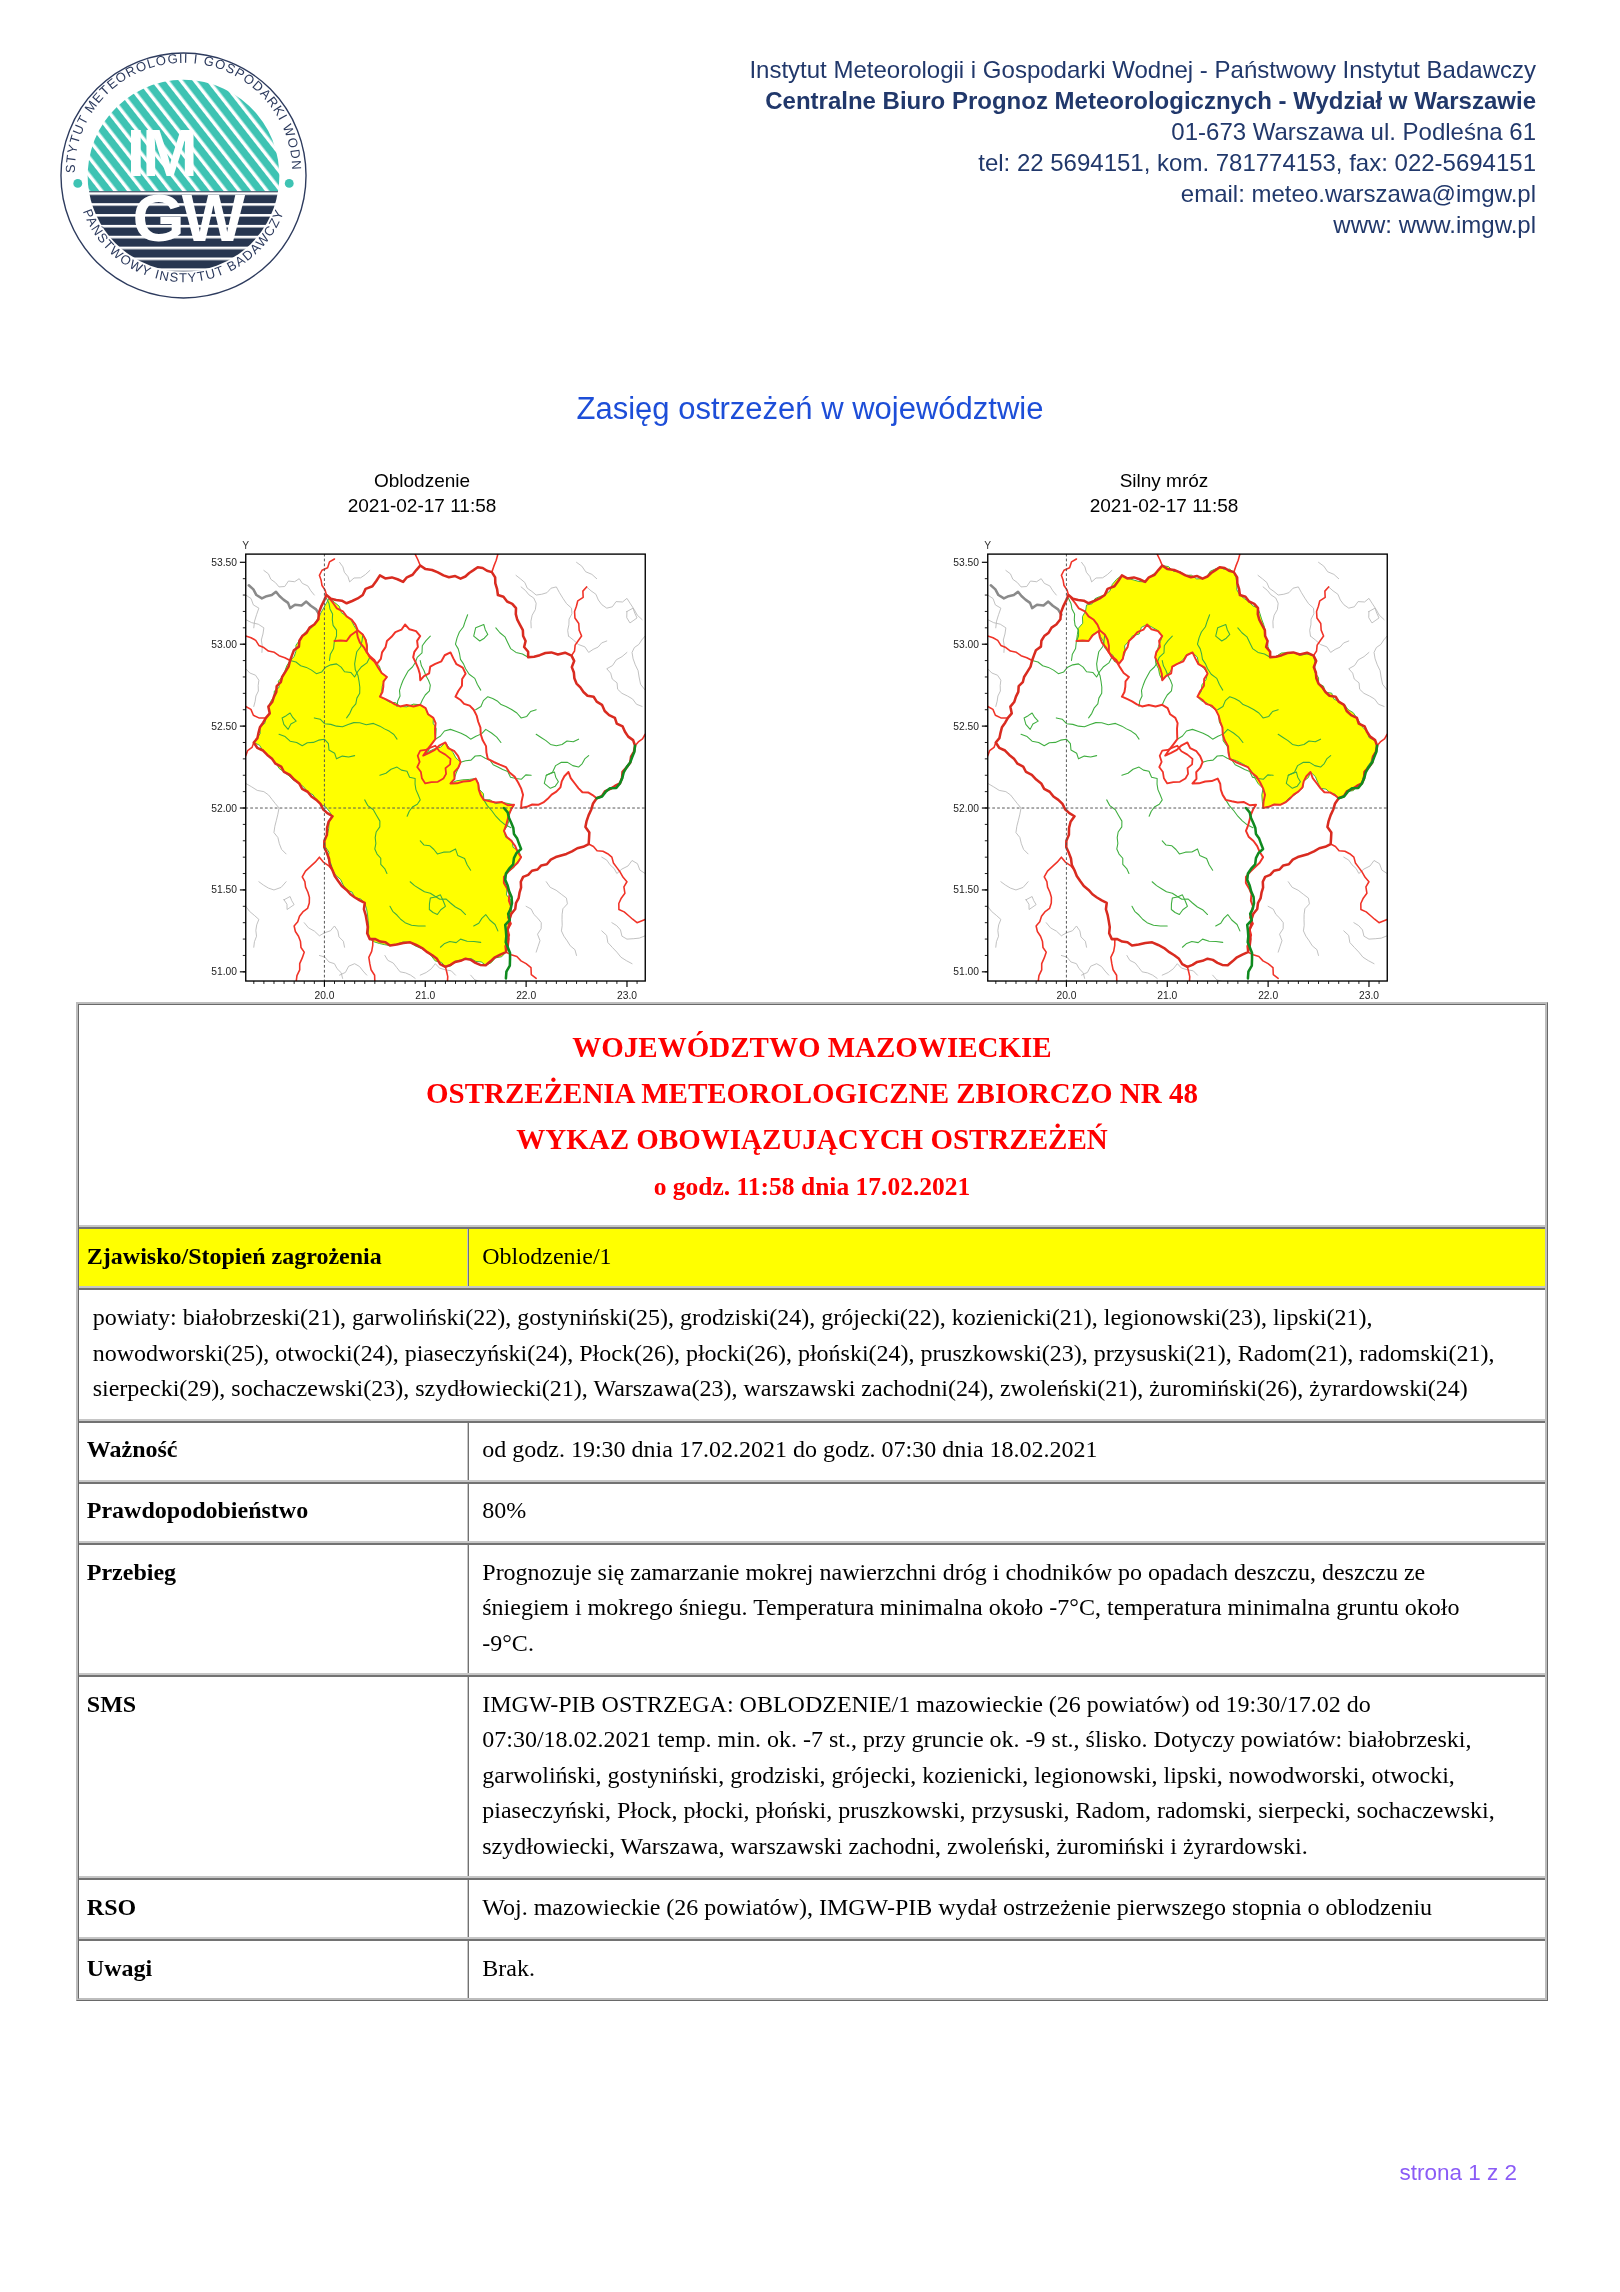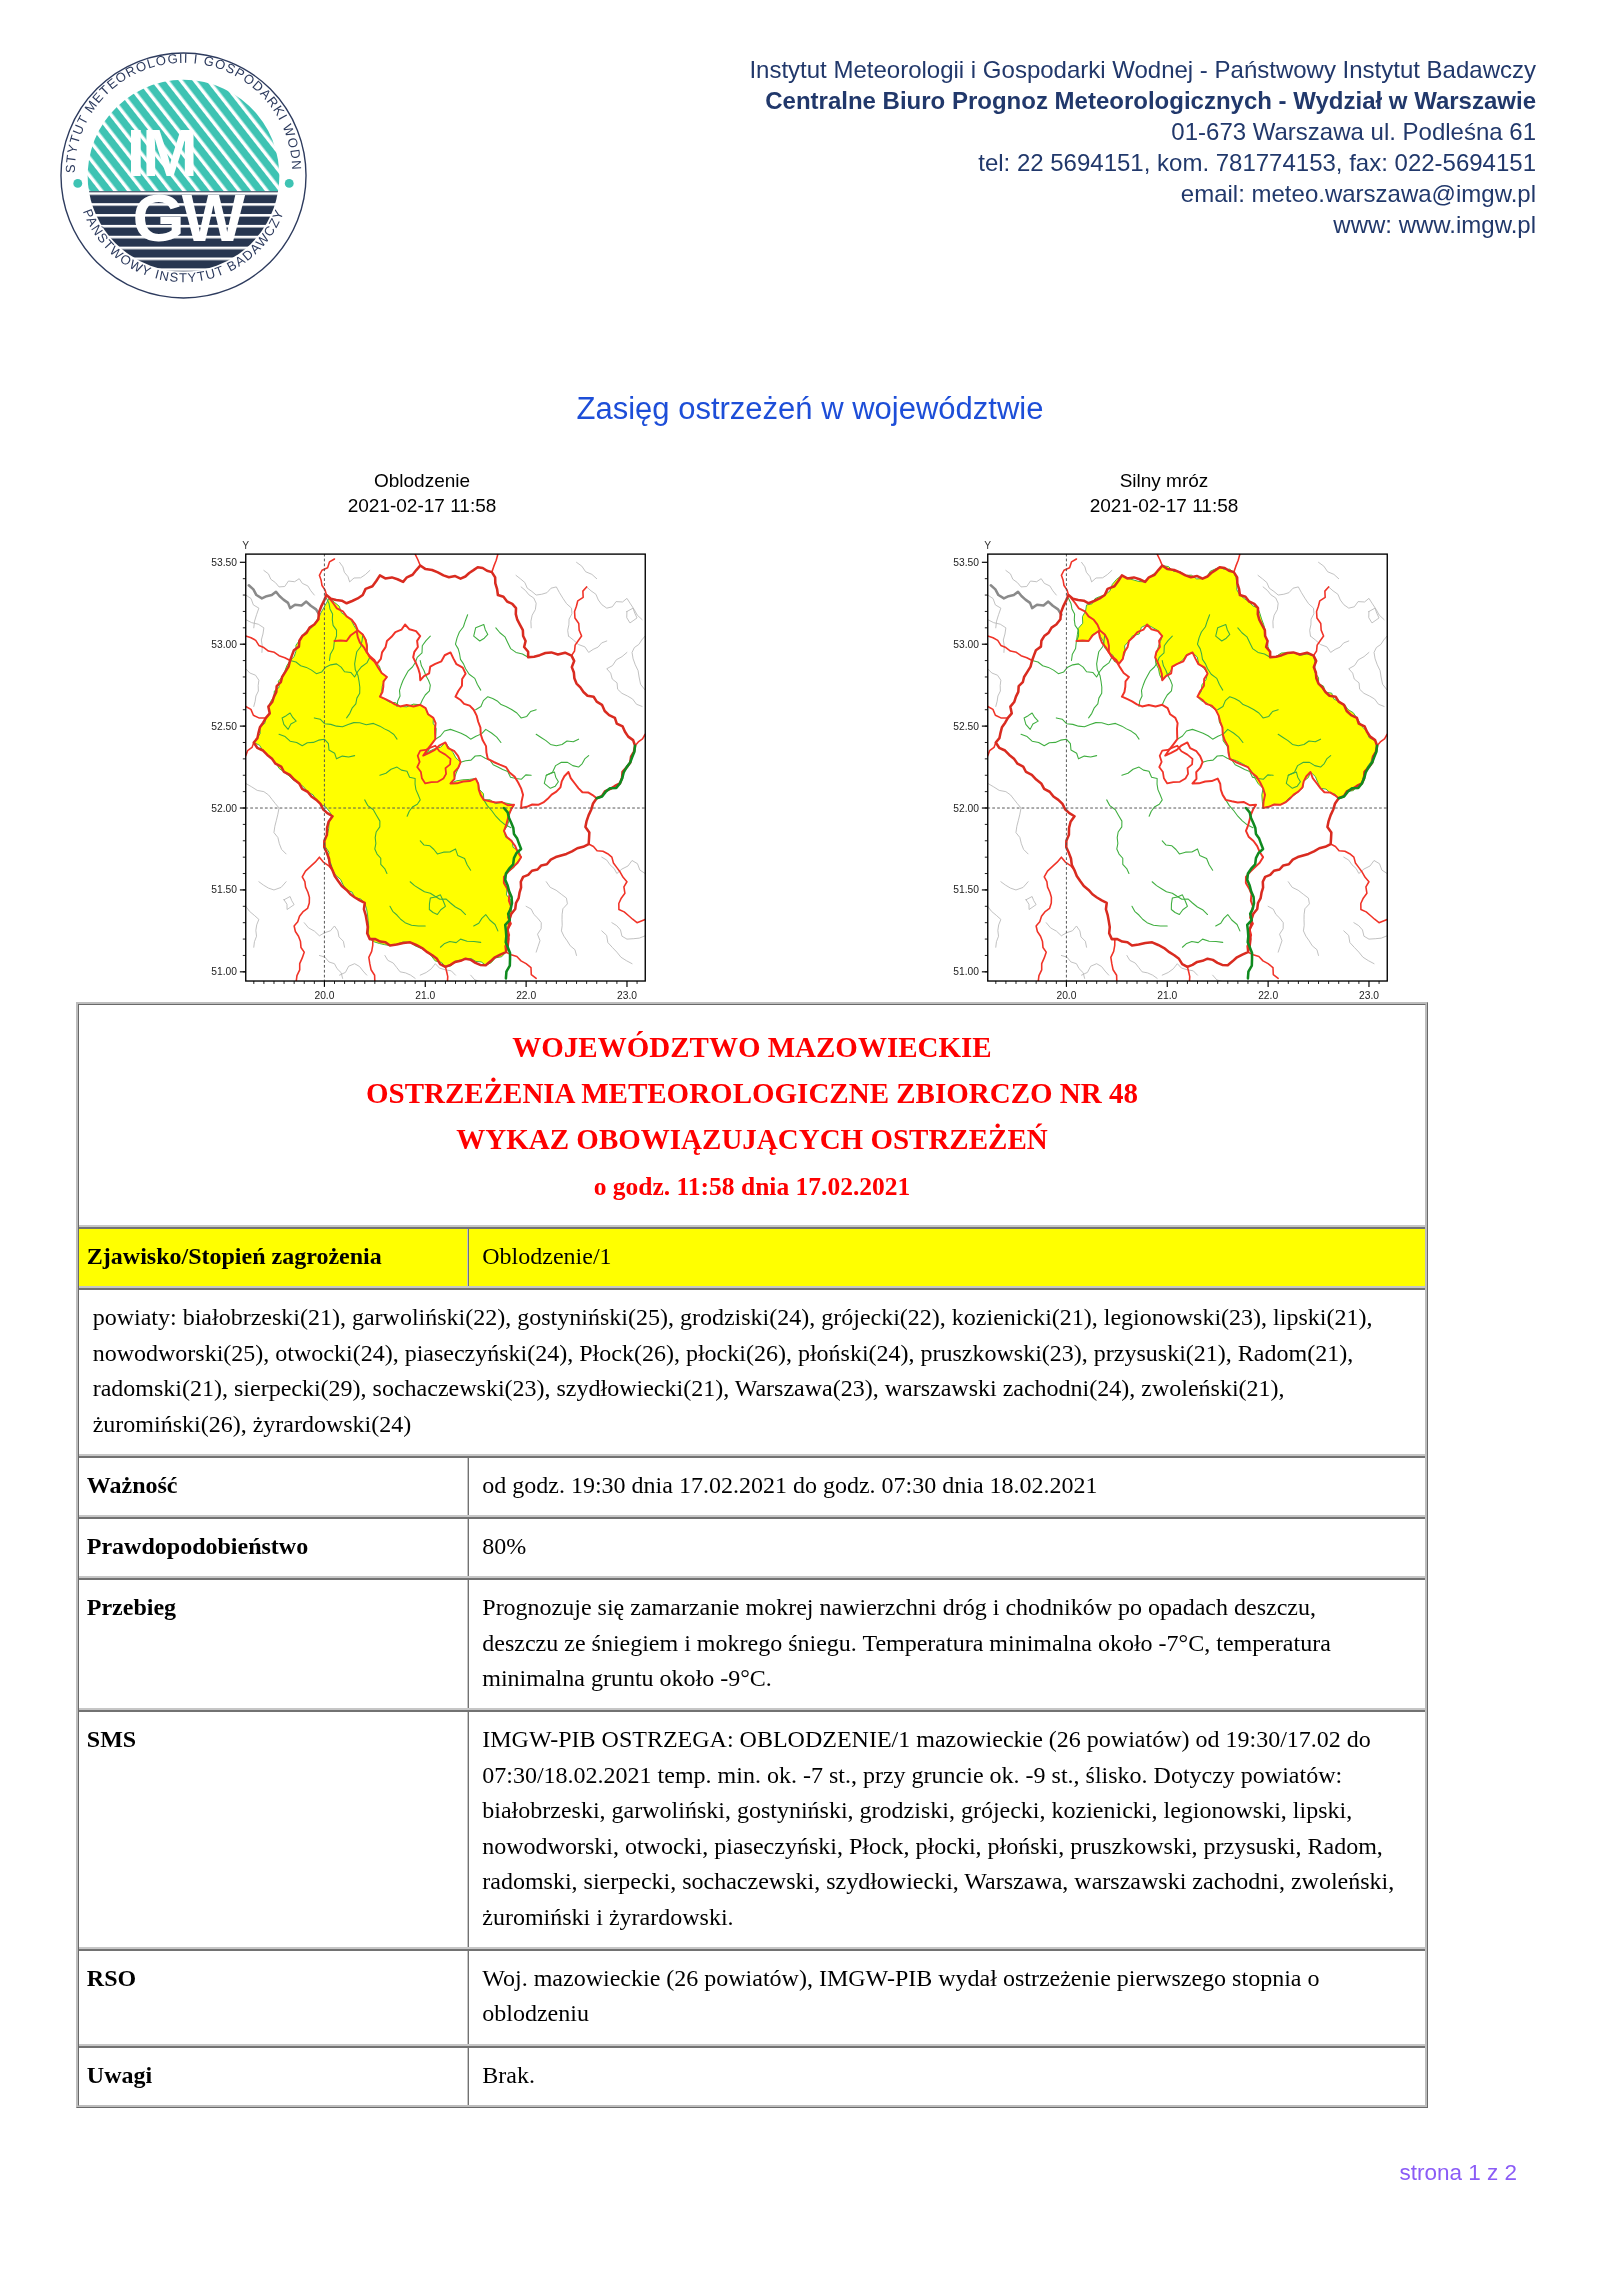--- a/index.html
+++ b/index.html
@@ -17,21 +17,21 @@
                  font-size:31px;color:#1d4ed8;}
 
   
   .map-block{position:absolute;width:470px;margin-top:12px;}
   .map-block.left{left:187px;top:457px;}
   .map-block.right{left:929px;top:457px;}
   .map-title{text-align:center;font-size:19px;line-height:24.5px;color:#000;}
   .map-svg{display:block;margin-top:21.6px;width:470px;height:461px;}
 
   
-  .warning-table{position:absolute;left:76px;top:1002px;width:1352px;box-sizing:border-box;
+  .warning-table{position:absolute;left:76px;top:1002px;width:1472px;box-sizing:border-box;
                  border:3.9px ridge #bdbdbd;background:#fff;
                  font-family:"Liberation Serif",serif;}
   .tbl-title{padding:13.7px 9.8px 23.5px 9.8px;text-align:center;color:#fe0000;font-weight:bold;}
   .tbl-title .t{font-size:29px;line-height:34px;margin:11.8px 0;}
   .tbl-title .t-small{font-size:25.5px;line-height:30px;margin-top:15.7px;}
   .trow{display:flex;border-top:4.9px ridge #c6c6c6;font-size:24px;line-height:1.48;font-family:Liberation Serif, serif;}
   .trow .cell-label{width:370px;min-width:370px;padding:9.8px 9.8px 11.8px 7.8px;
                     font-weight:bold;border-right:2.9px ridge #c6c6c6;}
   .trow .cell-value{flex:1;padding:9.8px 29px 11.8px 13.7px;}
   .trow.highlight{background:#ffff00;}

